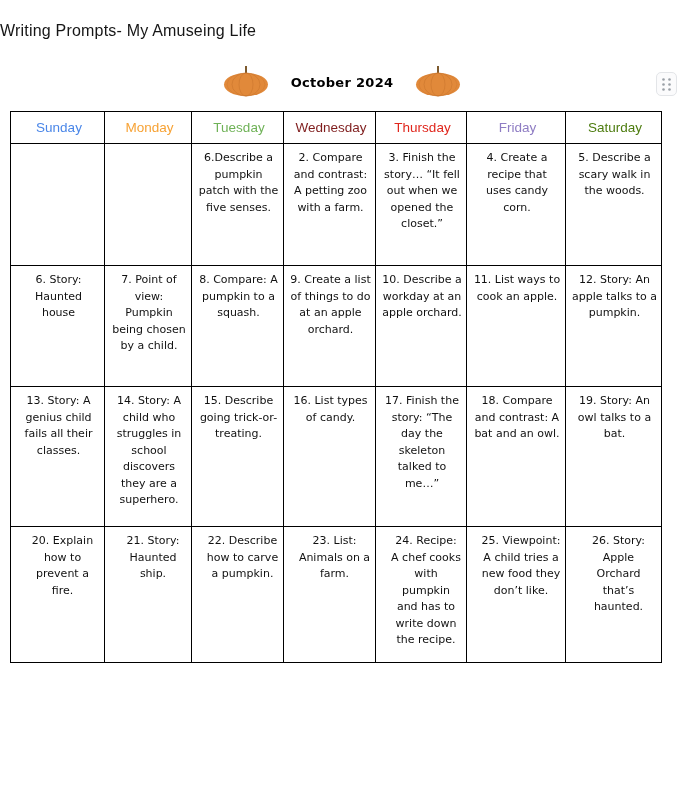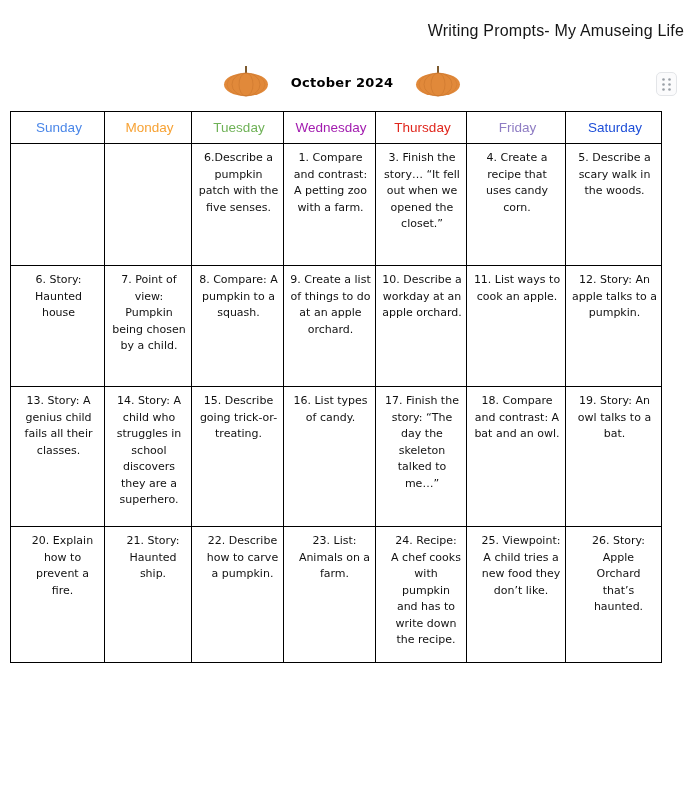--- a/index.html
+++ b/index.html
@@ -2,21 +2,21 @@
 <html><head>
 <meta charset="utf-8">
 <style>
   html, body { margin: 0; padding: 0; background: #ffffff; }
   body {
     width: 684px; height: 804px; position: relative;
     font-family: "Liberation Sans", sans-serif;
     -webkit-font-smoothing: antialiased;
   }
   .doc-title {
-    text-align: right;
+    text-align: left;
     padding-top: 22px;
     font-size: 16px;
     color: #161616;
     letter-spacing: .2px;
   }
   .month-row {
     margin-top: 22px;
     display: flex;
     align-items: center;
     justify-content: center;
@@ -122,32 +122,32 @@
       <col class="c4">
     <col class="c5">
       <col class="c6">
       <col class="c7">
   </colgroup>
   <thead>
     <tr>
         <th style="color: rgb(74, 134, 232);">Sunday</th>
         <th style="color: rgb(247, 162, 52);">Monday</th>
         <th style="color: rgb(111, 178, 87);">Tuesday</th>
-        <th style="color: #a21caf;">Wednesday</th>
+        <th style="color: #7f1d1d;">Wednesday</th>
         <th style="color: rgb(224, 38, 28);">Thursday</th>
         <th style="color: rgb(142, 124, 195);">Friday</th>
-        <th style="color: #1d4ed8;">Saturday</th>
+        <th style="color: #4d7c0f;">Saturday</th>
       </tr>
   </thead>
   <tbody>
       <tr>
         <td></td>
         <td></td>
         <td>6.Describe a pumpkin patch with the five senses.</td>
-        <td>1. Compare and contrast: A petting zoo with a farm.</td>
+        <td>2. Compare and contrast: A petting zoo with a farm.</td>
         <td>3. Finish the story… “It fell out when we opened the closet.”</td>
         <td>4. Create a recipe that uses candy corn.</td>
         <td>5. Describe a scary walk in the woods.</td>
       </tr>
       <tr>
         <td>6. Story: Haunted house</td>
         <td>7. Point of view: Pumpkin being chosen by a child.</td>
         <td>8. Compare: A pumpkin to a squash.</td>
         <td>9. Create a list of things to do at an apple orchard.</td>
         <td>10. Describe a workday at an apple orchard.</td>

